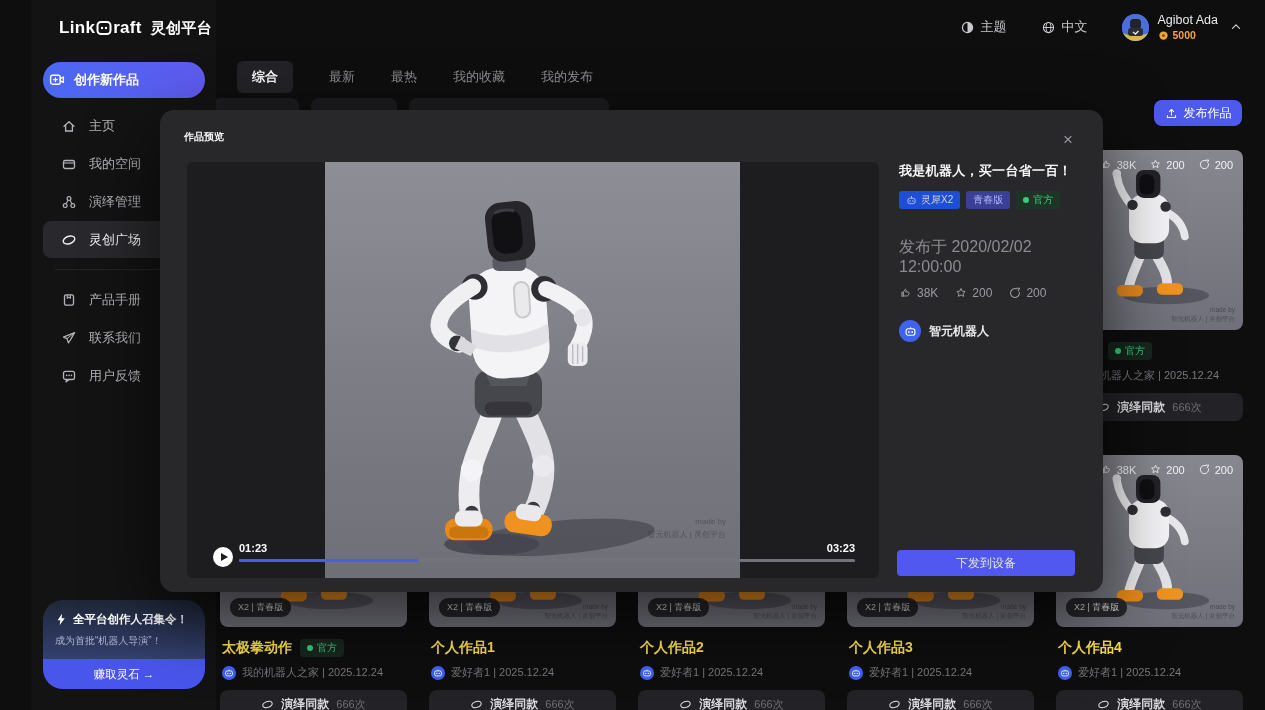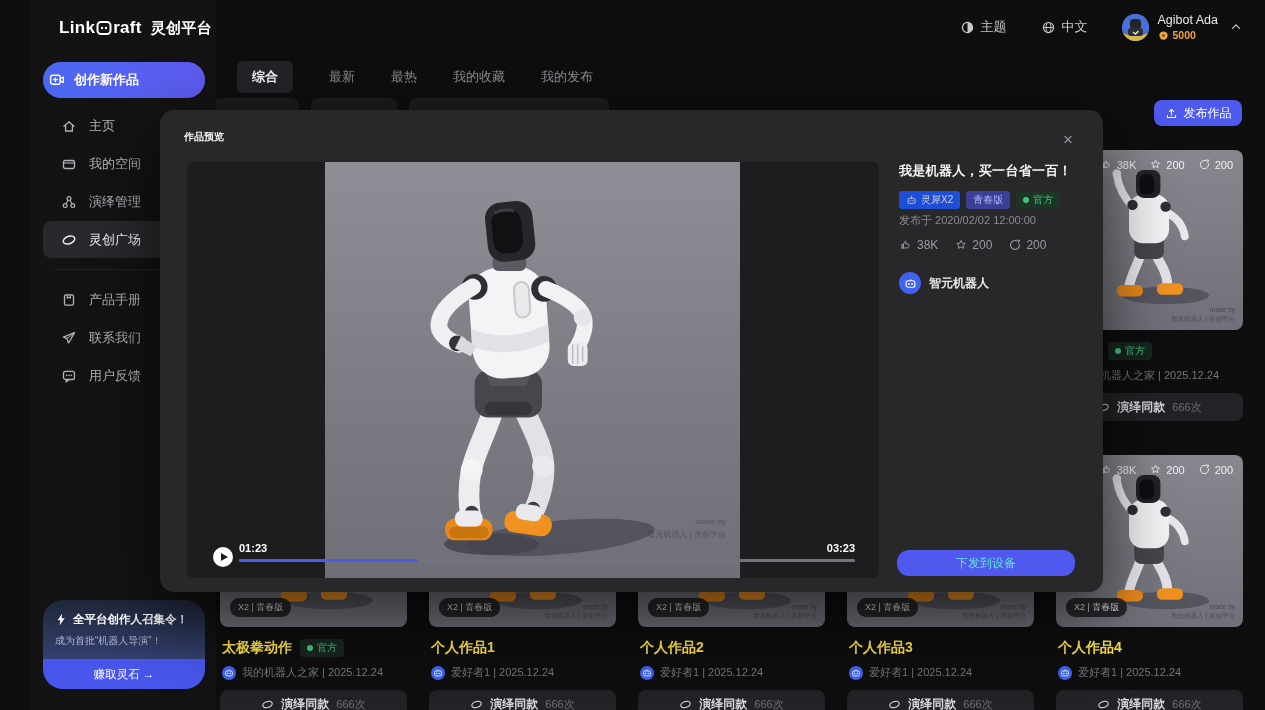--- a/index.html
+++ b/index.html
@@ -91,26 +91,26 @@
   .progress{position:absolute;left:52px;right:24px;bottom:16px;height:3px;background:#73737c;border-radius:2px;cursor:pointer;}
   .progress-fill{height:100%;width:29%;background:#4e59ee;border-radius:2px;}
   .work-panel{position:absolute;left:739px;top:52px;width:192px;}
   .work-title{font-size:13px;font-weight:bold;color:#f5f5f7;white-space:nowrap;letter-spacing:.3px;}
   .work-tags{display:flex;gap:6px;margin-top:11px;}
   .tag{height:18px;display:inline-flex;align-items:center;gap:4px;padding:0 7px;border-radius:3px;font-size:10px;white-space:nowrap;}
   .tag.model{background:#1d4ed8;color:#cfcfd4;}
   .tag.edition{background:#3b3f96;color:#b0b6fa;}
   .tag.official{background:#1d3527;color:#3fc87e;}
   .tag.official i{width:6px;height:6px;border-radius:50%;background:#3fc87e;}
-  .work-date{margin-top:4px;font-size:11px;color:#8b8b91;}
+  .work-date{margin-top:28px;font-size:16px;color:#8b8b91;}
   .work-stats{margin-top:10px;display:flex;gap:16px;font-size:12px;color:#9b9ba1;}
   .work-author{margin-top:20px;display:flex;align-items:center;gap:8px;font-size:12px;font-weight:bold;color:#e9e9ec;}
   .author-avatar{width:22px;height:22px;border-radius:50%;background:#3f63f0;display:flex;align-items:center;justify-content:center;}
   .send-btn{position:absolute;right:28px;bottom:16px;width:178px;height:26px;background:#5058f0;border:none;
-      border-radius:12px;color:#5eead4;font-size:12px;cursor:pointer;}
+      border-radius:4px;color:#e5e5e5;font-size:12px;cursor:pointer;}
 </style>
 </head>
 <body>
 
 <svg width="0" height="0" style="position:absolute">
   <defs>
     <g id="i-home">
         <path d="M3 8.2 8 3.8l5 4.4" fill="none" stroke="currentColor" stroke-width="1.3" stroke-linecap="round" stroke-linejoin="round"></path>
         <path d="M4.6 7.4V13h6.8V7.4" fill="none" stroke="currentColor" stroke-width="1.3" stroke-linecap="round"></path>
       </g>

